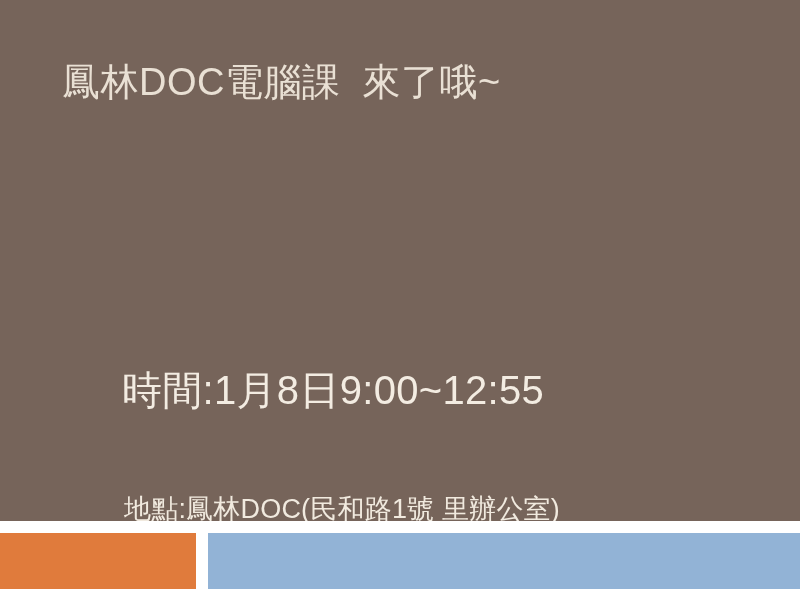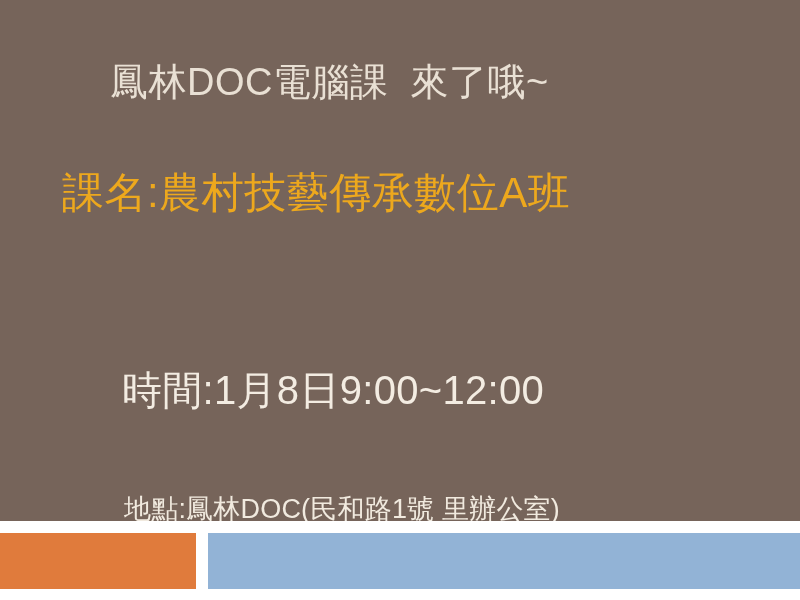--- a/index.html
+++ b/index.html
@@ -27,21 +27,20 @@
   .headline {
     position: absolute;
     left: 62px;
     top: 60px;
     font-size: 38px;
     line-height: 1.18;
     letter-spacing: 0.5px;
     color: #e9e0d4;
     font-weight: 400;
     white-space: pre;
-    margin-left: 48px;
   }
 
   .course-name {
     position: absolute;
     left: 62px;
     top: 168px;
     font-size: 42px;
     line-height: 1.18;
     letter-spacing: 0.5px;
     color: #eda81d;
@@ -110,24 +109,23 @@
     background: #92b3d6;
   }
 </style>
 </head>
 <body>
 
 <div id="slide" style="background: rgb(118, 100, 90);">
 
   <div class="headline" style="color: rgb(233, 224, 212);">鳳林DOC電腦課  來了哦~</div>
 
-  <div class="course-name" style="color: rgb(237, 168, 29);">課名:農村技藝傳承數位A班</div>
 
   <div class="time-block" style="color: rgb(243, 236, 226);">
-    <span class="time-line">時間:1月8日9:00~12:00</span>
+    <span class="time-line">時間:1月8日9:00~12:55</span>
     <span class="time-line indented">1月22日9:00~11:00</span>
   </div>
 
   <div class="info-block" style="color: rgb(241, 234, 223);">
     <span class="info-line">地點:鳳林DOC(民和路1號 里辦公室)</span>
     
   </div>
 
   <div class="bottom-band" style="background: rgb(255, 255, 255);">
     <div class="bar bar-orange" style="background: rgb(224, 123, 60);"></div>

